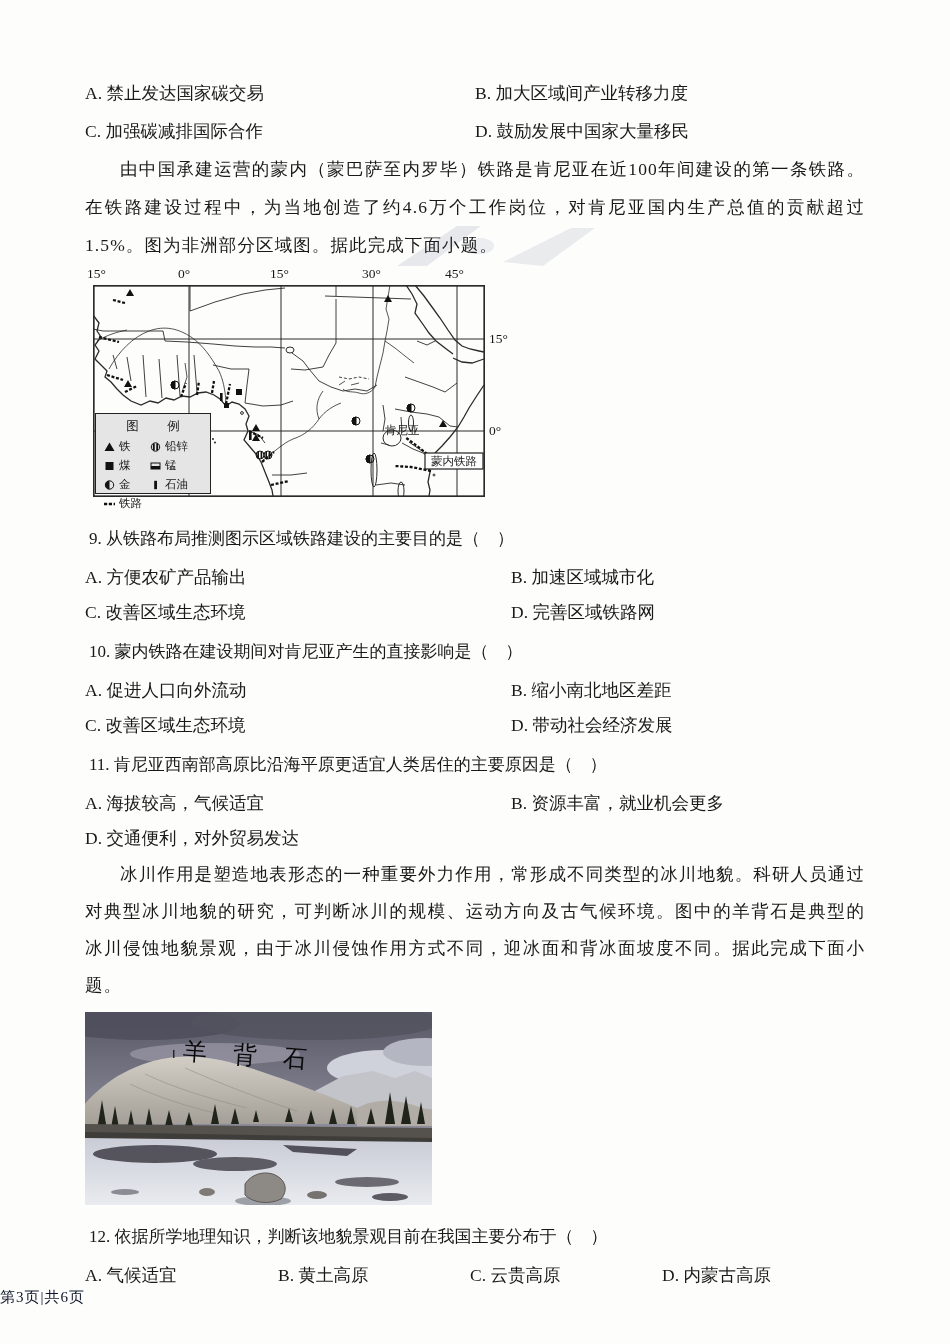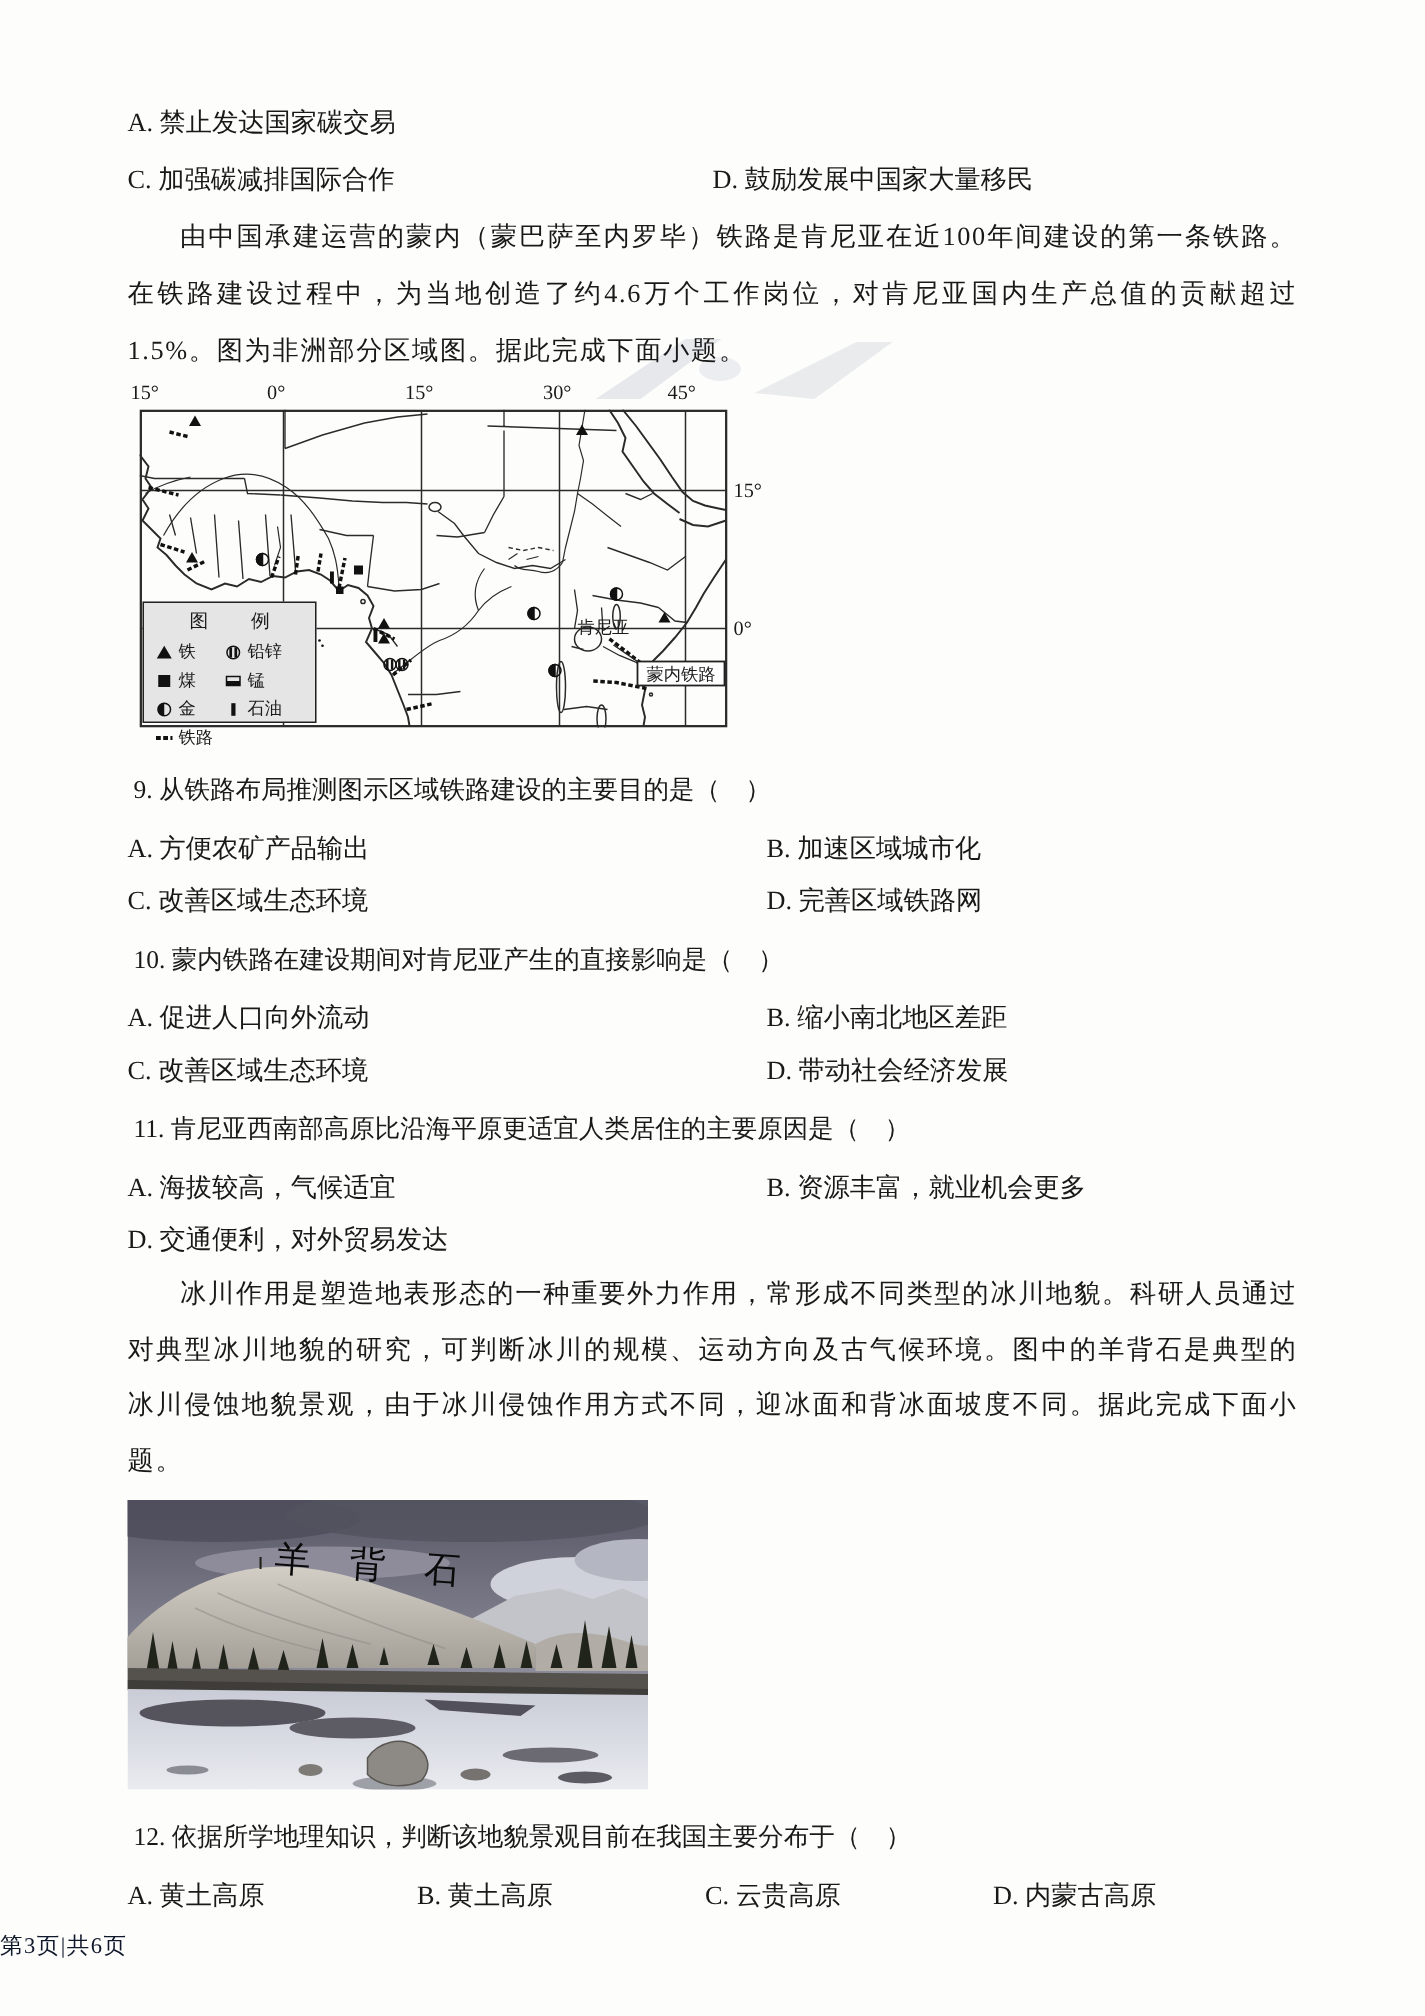--- a/index.html
+++ b/index.html
@@ -1,18 +1,18 @@
 <!DOCTYPE html>
 <html><head>
 <meta charset="utf-8">
 <style>
   html,body{margin:0;padding:0;background:#e8e8e8;}
   .page{width:950px;height:1344px;background:#fdfdfc;position:relative;overflow:hidden;
         font-family:"Liberation Serif","DejaVu Serif",serif;color:#191919;margin:0 auto;}
-  .content{position:absolute;left:85px;top:0;width:780px;}
+  .content{position:absolute;left:85px;top:12px;width:780px;}
   .spacer-top{height:62px;}
   .opt2{display:grid;grid-template-columns:390px 1fr;line-height:38px;font-size:17.5px;}
   .qblock .opt2{line-height:35px;gap:36px;}
   .stem{margin:4px;line-height:35px;font-size:17px;}
   .passage{margin:0;font-size:17.5px;line-height:38px;letter-spacing:1.1px;
            text-align:justify;text-indent:2em;}
   .passage.p2{line-height:37px;}
   
   .map-wrap{position:relative;width:440px;margin:4px 0 24px 8px;font-size:13.5px;}
   .lon-row{position:relative;height:17px;}
@@ -52,20 +52,21 @@
       <polygon points="118,42 186,8 210,8 158,46" fill="#e3e5e9"></polygon>
       <ellipse cx="95" cy="26" rx="14" ry="8" fill="#e7e8ec"></ellipse>
     </svg>
   </div>
 
   <div class="content">
     <div class="spacer-top"></div>
 
     <div class="opt2">
       <span>A. 禁止发达国家碳交易</span>
+      <span>B. 加大区域间产业转移力度</span>
     </div>
     <div class="opt2">
       <span>C. 加强碳减排国际合作</span>
       <span>D. 鼓励发展中国家大量移民</span>
     </div>
 
     <p class="passage">由中国承建运营的蒙内（蒙巴萨至内罗毕）铁路是肯尼亚在近100年间建设的第一条铁路。在铁路建设过程中，为当地创造了约4.6万个工作岗位，对肯尼亚国内生产总值的贡献超过1.5%。图为非洲部分区域图。据此完成下面小题。</p>
 
     <div class="map-wrap">
       <div class="lon-row">
@@ -333,21 +334,21 @@
         <ellipse cx="178" cy="189" rx="28" ry="5" fill="#9ea0a8"></ellipse>
         <path d="M160,172 C167,161 182,158 192,164 C201,169 203,179 196,187 C184,193 168,191 160,183 Z" fill="#8d8a85" stroke="#5a5752" stroke-width="1"></path>
         <ellipse cx="122" cy="180" rx="8" ry="4" fill="#7e7b77"></ellipse>
         <ellipse cx="232" cy="183" rx="10" ry="4" fill="#757270"></ellipse>
       </svg>
       <div class="photo-label">羊背石</div>
     </div>
 
     <p class="stem q12stem">12. 依据所学地理知识，判断该地貌景观目前在我国主要分布于（　）</p>
     <div class="opt4">
-      <span>A. 黄土高原</span>
+      <span>A. 气候适宜</span>
       <span>B. 黄土高原</span>
       <span>C. 云贵高原</span>
       <span>D. 内蒙古高原</span>
     </div>
   </div>
 
   <div class="footer">第3页|共6页</div>
 </div>
 
 </body></html>

